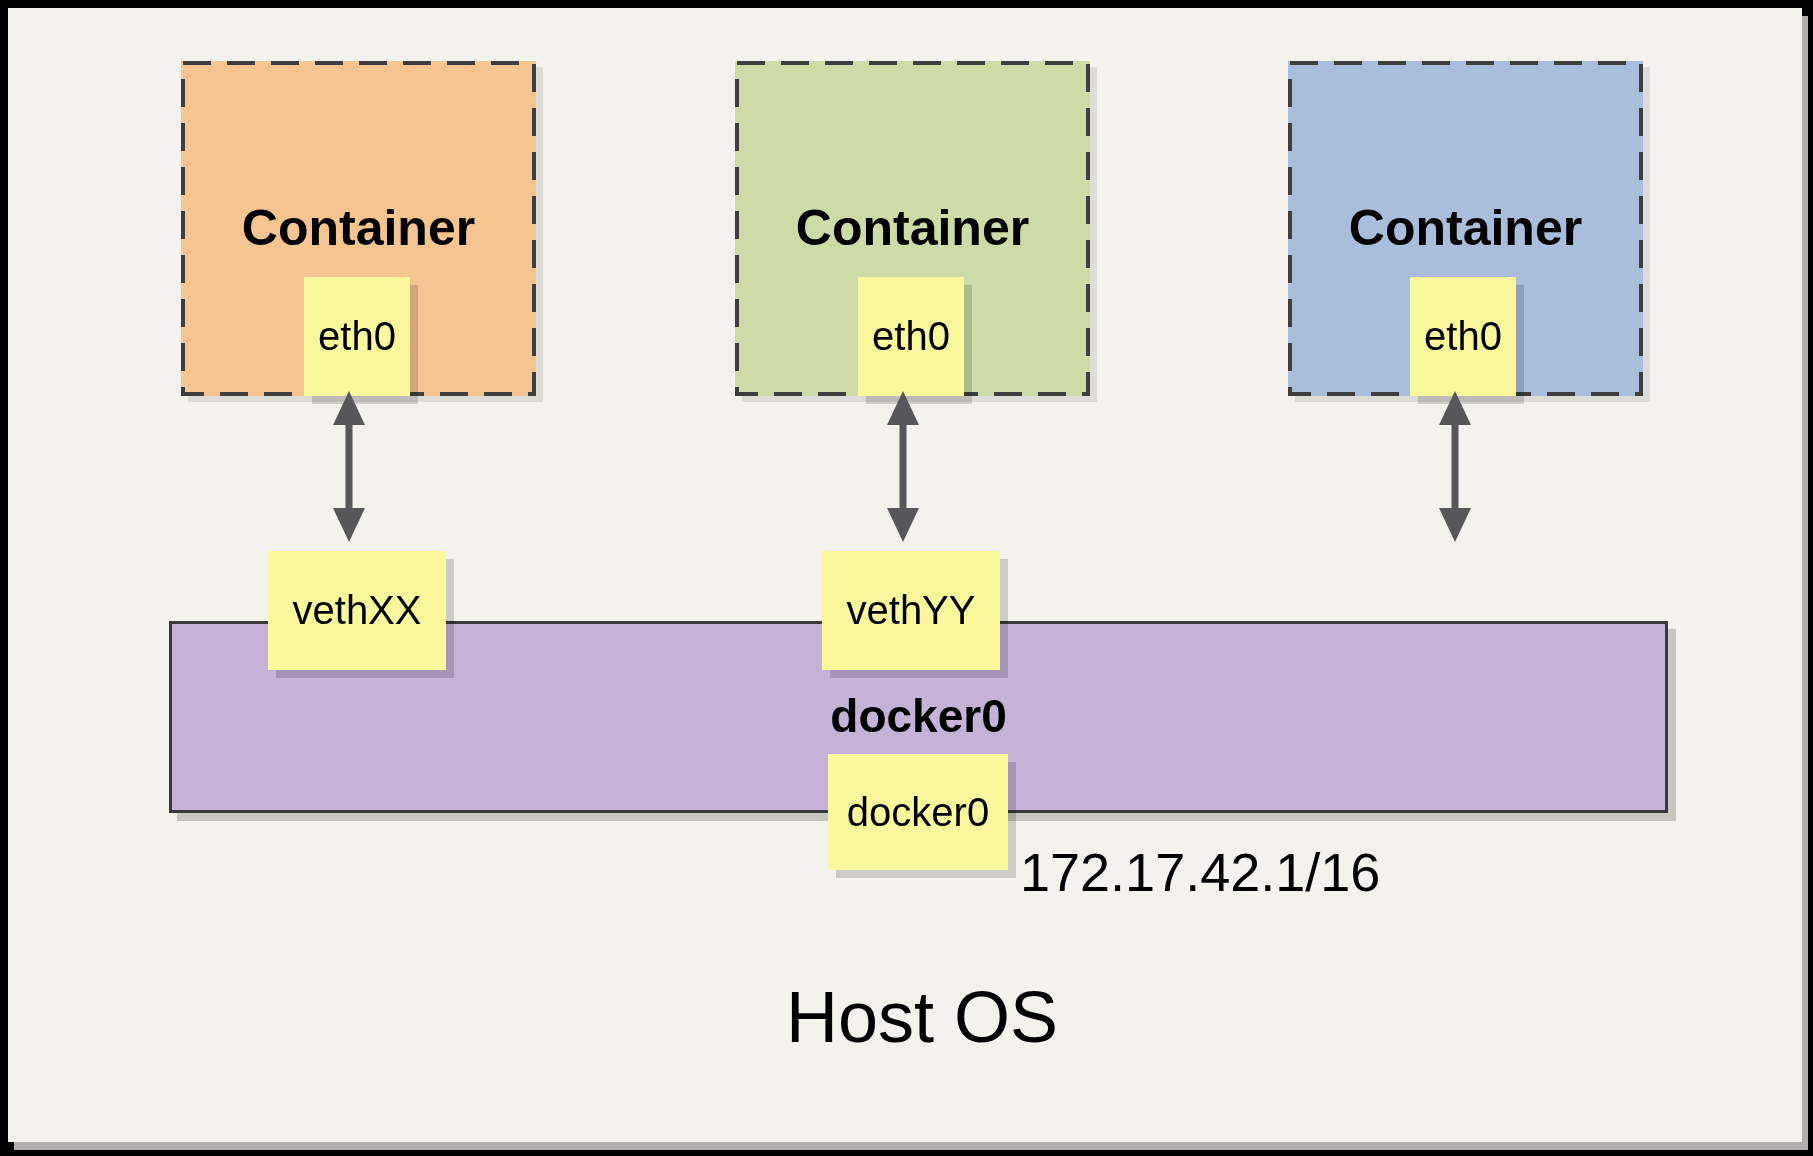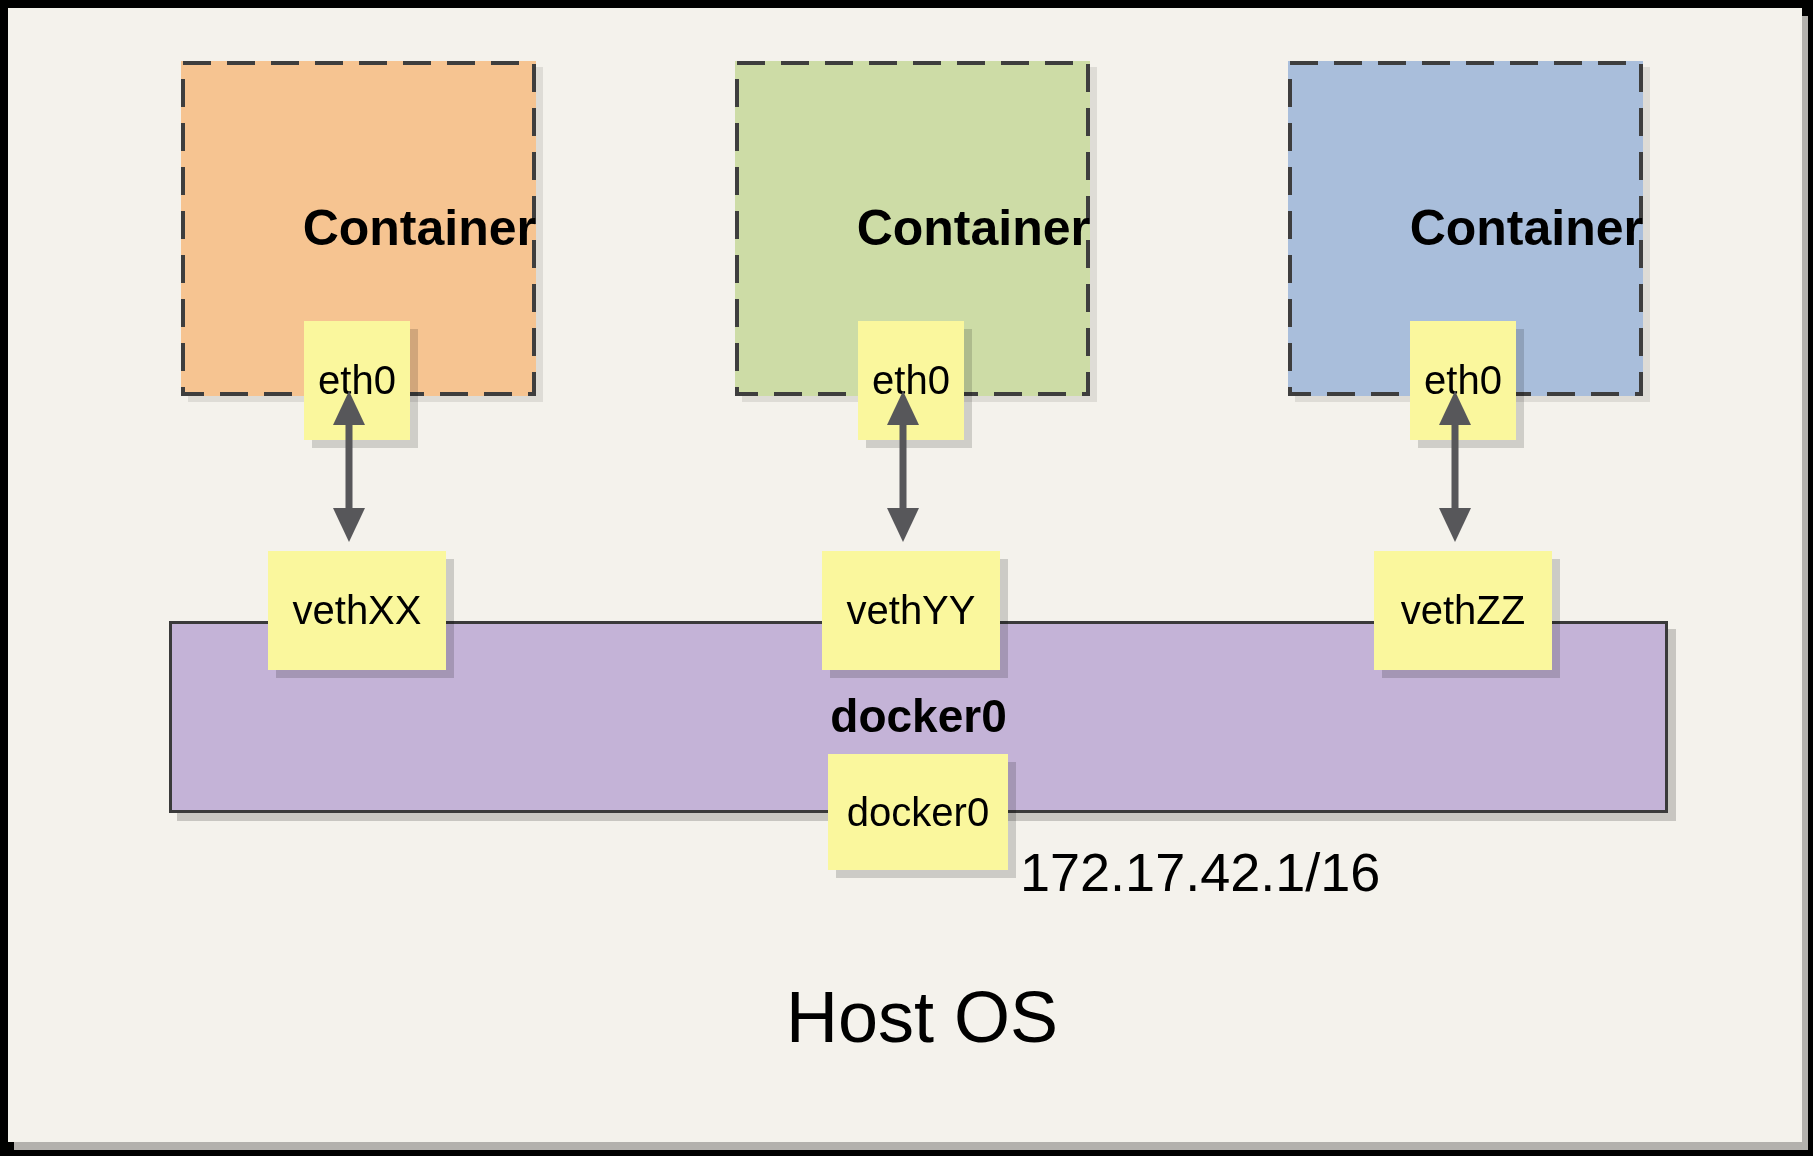--- a/index.html
+++ b/index.html
@@ -15,29 +15,29 @@
     background:#F4F2EC;
     box-shadow:6px 8px 0 #b3b1ad;
   }
   .container-box{
     position:absolute;top:53px;width:355px;height:335px;
     box-shadow:7px 6px 0 #dedcd6;
   }
   .container-box svg.dash{position:absolute;left:0;top:0;}
   .container-title{
     position:absolute;left:0;top:138px;width:100%;
-    text-align:right;font-size:50px;font-weight:bold;color:#000;
+    text-align:center;font-size:50px;font-weight:bold;color:#000;
     letter-spacing:0px;
   }
   .ifbox{
     position:absolute;top:269px;width:106px;height:119px;
     background:#FAF79D;
     box-shadow:8px 8px 0 rgba(0,0,0,0.15);
     display:flex;align-items:center;justify-content:center;
-    font-size:40px;color:#000;margin-top:44px;
+    font-size:40px;color:#000;
   }
   .vethbox{
     position:absolute;top:543px;width:178px;height:119px;
     background:#FAF79D;
     box-shadow:8px 8px 0 rgba(0,0,0,0.16);
     display:flex;align-items:center;justify-content:center;
     font-size:40px;color:#000;
   }
   .bridge{
     position:absolute;left:161px;top:613px;width:1499px;height:192px;
@@ -96,21 +96,20 @@
 
     <div class="bridge"></div>
     <div class="bridge-label" style="position:absolute;left:161px;top:681px;width:1499px;text-align:center;font-size:46px;font-weight:bold;color:#000;">docker0</div>
 
     <div class="ifbox" style="left:296px;">eth0</div>
     <div class="ifbox" style="left:850px;">eth0</div>
     <div class="ifbox" style="left:1402px;">eth0</div>
 
     <div class="vethbox" style="left:260px;">vethXX</div>
     <div class="vethbox" style="left:814px;">vethYY</div>
-    <div class="vethbox" style="left:1366px;">vethZZ</div>
 
     <div class="bridge-port">docker0</div>
 
     <div class="ip-label">172.17.42.1/16</div>
 
     <div class="host-label">Host OS</div>
 
     <svg class="arrows" width="1805" height="1142" viewBox="8 8 1805 1142">
       <g fill="#57575A" stroke="none">
         <g>

